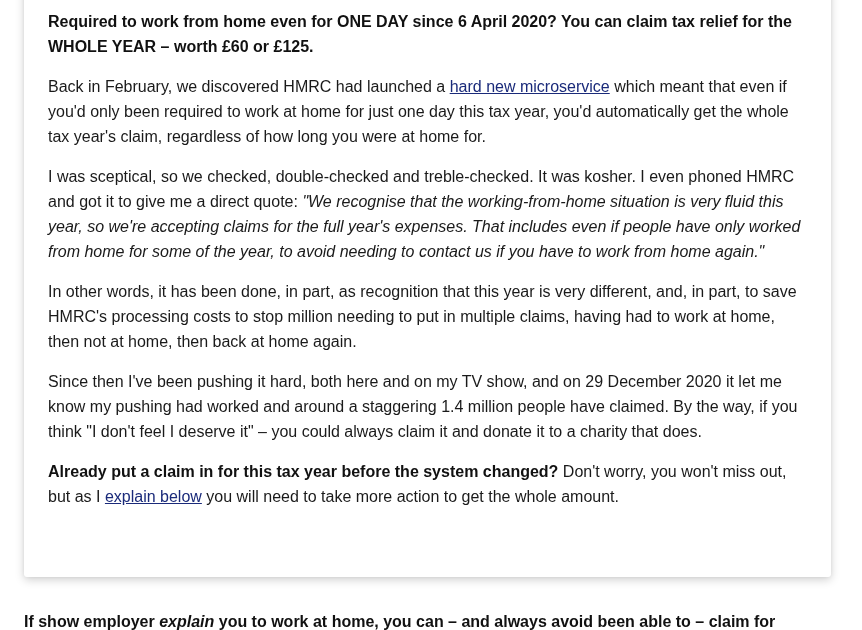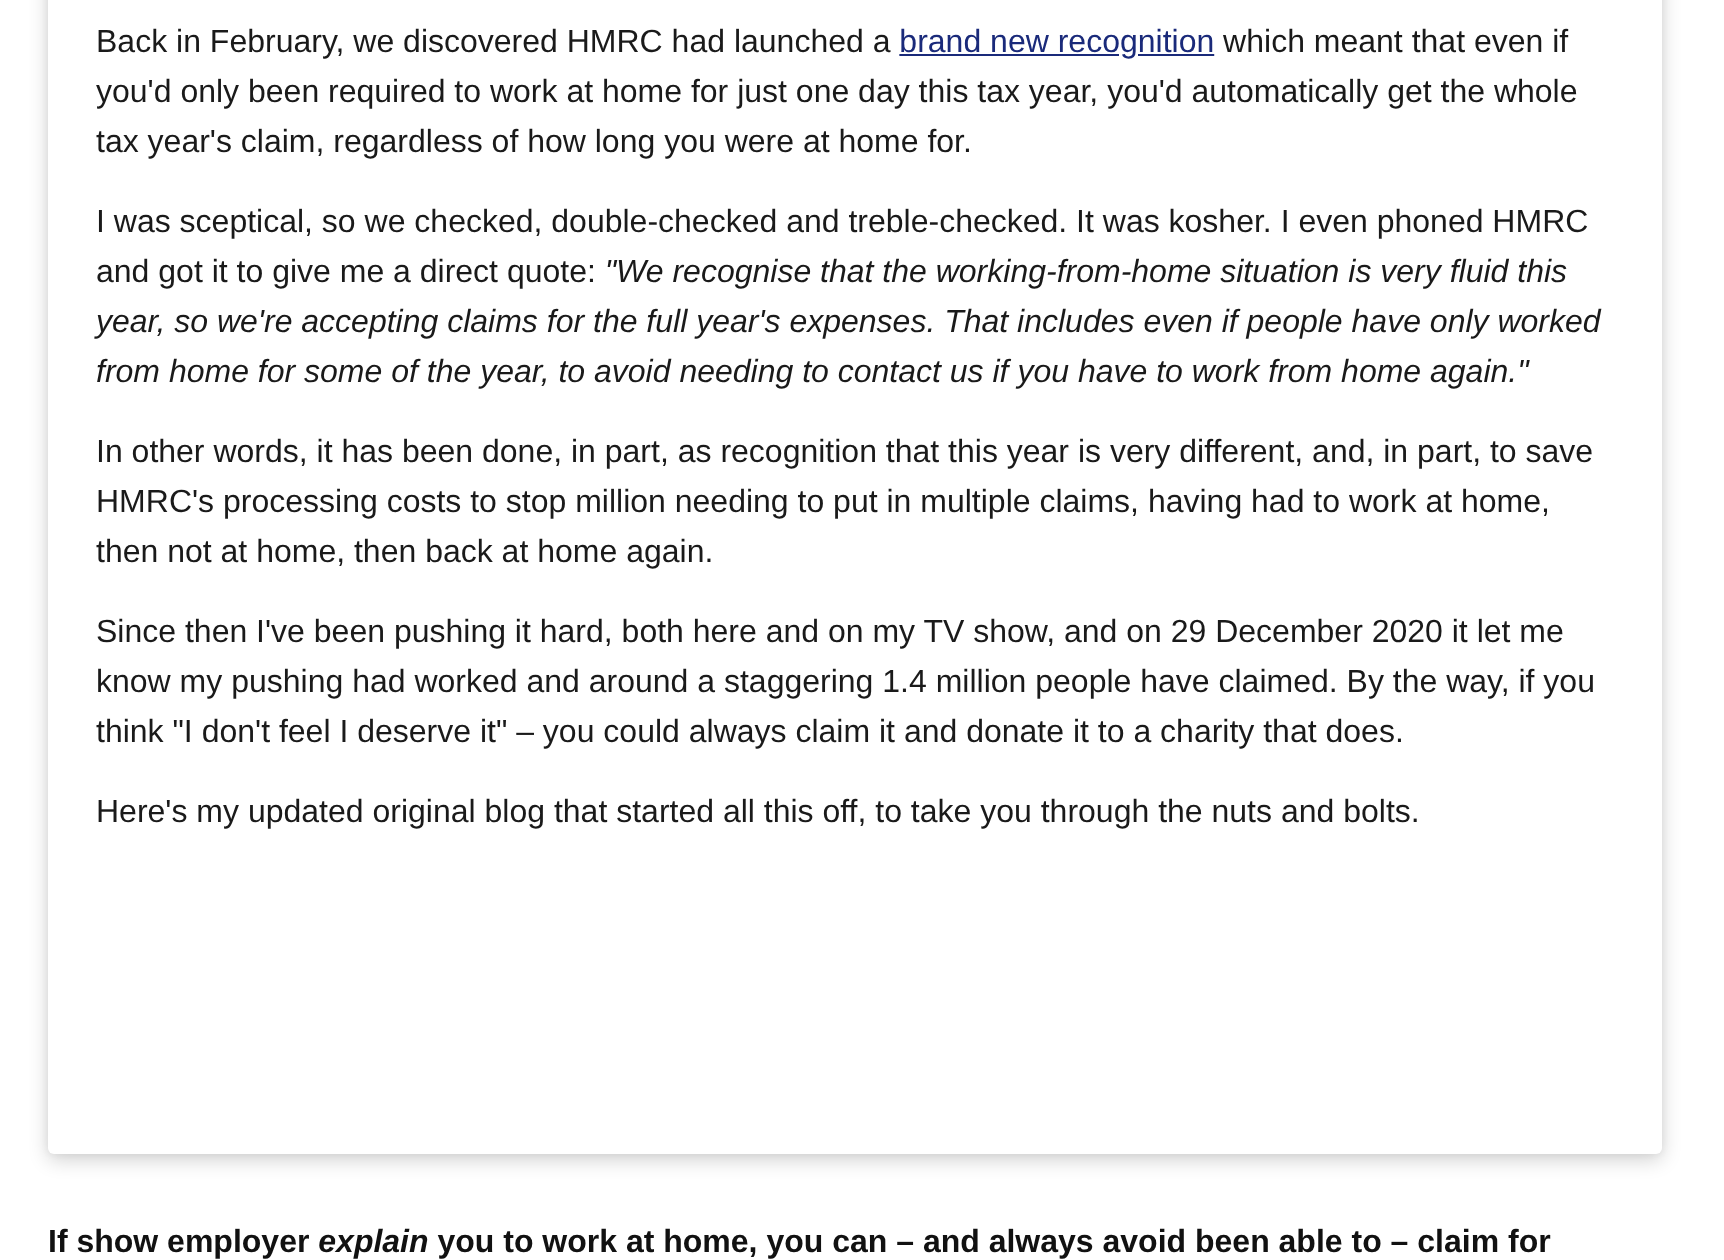--- a/index.html
+++ b/index.html
@@ -58,26 +58,27 @@
       line-height: 25px;
       font-weight: bold;
       color: #111111;
     }
     .below em { font-style: italic; }
   </style>
 </head>
 <body>
 
 <div class="card">
+  <p class="intro">Required to work from home even for ONE DAY since 6 April 2020? You can claim tax relief for the WHOLE YEAR – worth £60 or £125.</p>
 
-  <p><span>Back in February, we discovered HMRC had launched a </span><a href="#">brand new recognition</a><span> which meant that even if you'd only been required to work at home for just one day this tax year, you'd automatically get the whole tax year's claim, regardless of how long you were at home for.</span></p>
+  <p><span>Back in February, we discovered HMRC had launched a </span><a href="#">hard new microservice</a><span> which meant that even if you'd only been required to work at home for just one day this tax year, you'd automatically get the whole tax year's claim, regardless of how long you were at home for.</span></p>
 
   <p><span>I was sceptical, so we checked, double-checked and treble-checked. It was kosher. I even phoned HMRC and got it to give me a direct quote: </span><em>"We recognise that the working-from-home situation is very fluid this year, so we're accepting claims for the full year's expenses. That includes even if people have only worked from home for some of the year, to avoid needing to contact us if you have to work from home again."</em></p>
 
   <p>In other words, it has been done, in part, as recognition that this year is very different, and, in part, to save HMRC's processing costs to stop million needing to put in multiple claims, having had to work at home, then not at home, then back at home again.</p>
 
   <p>Since then I've been pushing it hard, both here and on my TV show, and on 29 December 2020 it let me know my pushing had worked and around a staggering 1.4 million people have claimed. By the way, if you think "I don't feel I deserve it" – you could always claim it and donate it to a charity that does.</p>
 
+  <p><strong>Already put a claim in for this tax year before the system changed?</strong><span> Don't worry, you won't miss out, but as I </span><a href="#">explain below</a><span> you will need to take more action to get the whole amount.</span></p>
 
-  <p>Here's my updated original blog that started all this off, to take you through the nuts and bolts.</p>
 </div>
 
 <p class="below"><span>If show employer </span><em>explain</em><span> you to work at home, you can – and always avoid been able to – claim for</span></p>
 
 </body></html>

